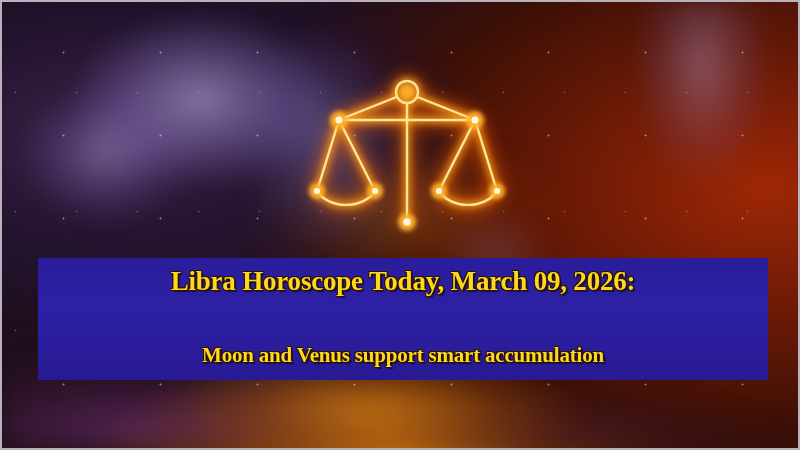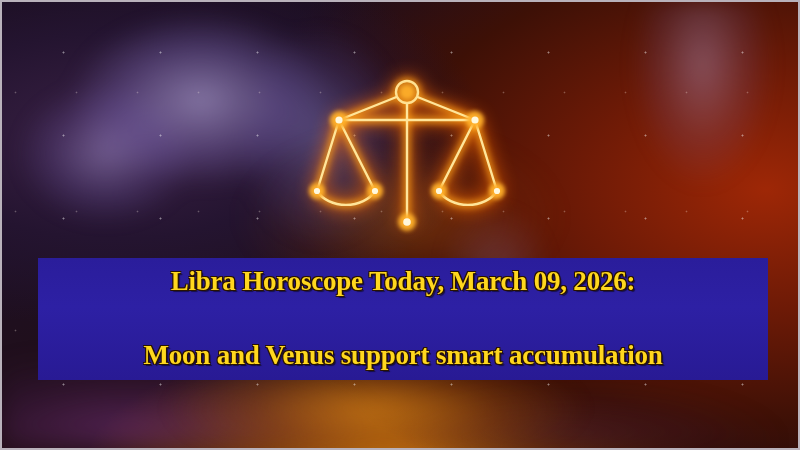--- a/index.html
+++ b/index.html
@@ -122,21 +122,21 @@
     letter-spacing: -0.2px;
     white-space: nowrap;
     text-align: center;
     text-shadow:
        1px 1px 0 #2a1400,
       -1px 1px 0 #2a1400,
        1px -1px 0 #2a1400,
       -1px -1px 0 #2a1400,
        2px 2px 1px rgba(0,0,0,0.55);
   }
-  #headline-line-2 { font-size: 27px; }
+  #headline-line-2 { font-size: 21px; }
 </style>
 </head>
 <body>
 
 <div id="poster">
 
   <div class="bg-layer" id="bg-base"></div>
   <div class="bg-layer" id="bg-nebula"></div>
   <div class="bg-layer" id="bg-haze"></div>
   <div class="bg-layer" id="bg-glow"></div>

